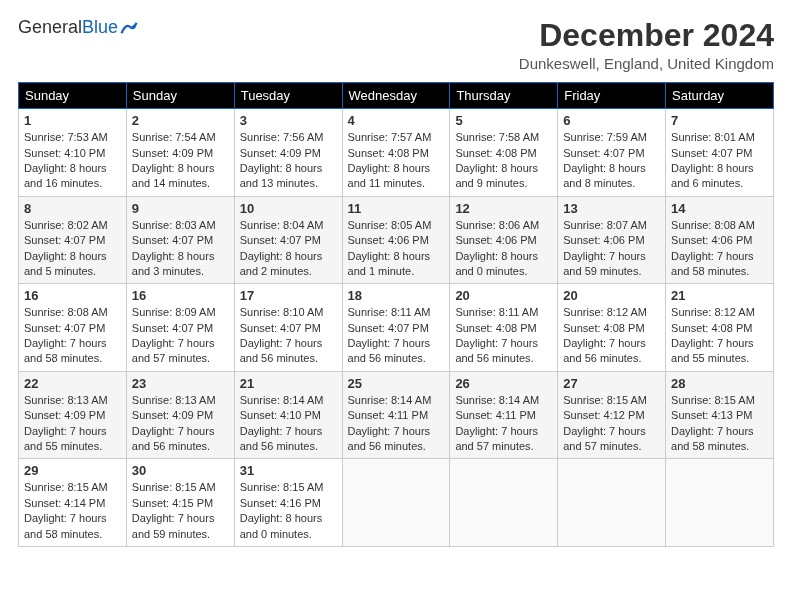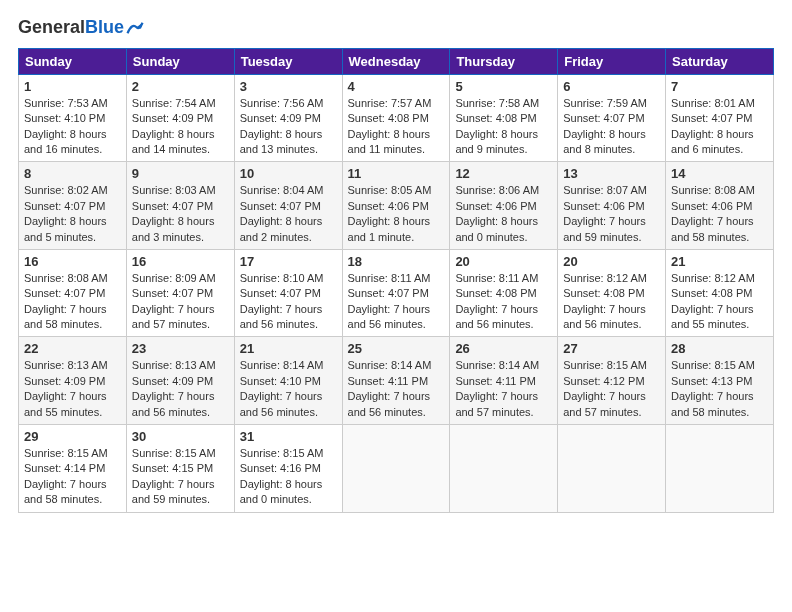--- a/index.html
+++ b/index.html
@@ -22,21 +22,21 @@
       align-items: flex-start;
       margin-bottom: 10px;
     }
     .logo {
       display: flex;
       flex-direction: column;
       align-items: flex-start;
     }
     .logo-text {
       font-size: 18px;
-      font-weight: bold;
+      font-weight: normal;
       color: #333;
       line-height: 1.1;
     }
     .logo-blue { color: #1565c0; }
     .logo-icon {
       width: 18px;
       height: 14px;
       margin-left: 2px;
     }
     .logo-row {
@@ -56,26 +56,26 @@
       font-size: 15px;
       color: #555;
       margin-top: 2px;
     }
     .calendar {
       width: 100%;
       border-collapse: collapse;
       font-size: 10.5px;
     }
     .calendar th {
-      background: #4c1d95;
+      background: #000000;
       color: #fff;
       text-align: left;
       padding: 5px 6px;
       font-size: 13px;
-      font-weight: bold;
+      font-weight: normal;
       border: 1px solid #1565c0;
     }
     .calendar td {
       border: 1px solid #ccc;
       vertical-align: top;
       padding: 4px 5px;
       width: calc(100% / 7);
       height: 84px;
       background: #fff;
     }
@@ -110,20 +110,24 @@
       <div class="logo-row">
         <span class="logo-text">
           <span style="color:#333;">General</span><span class="logo-blue">Blue</span>
         </span>
         <svg class="logo-icon" viewBox="0 0 24 18" fill="none" xmlns="http://www.w3.org/2000/svg">
           <path d="M2 16 Q8 2 14 8 Q18 12 22 2" stroke="#1565c0" stroke-width="3" fill="none"></path>
           <path d="M14 8 L22 2 L20 10" fill="#1565c0"></path>
         </svg>
       </div>
     </div>
+    <div class="title-block">
+      <div class="month-title">December 2024</div>
+      <div class="location-title">Dunkeswell, England, United Kingdom</div>
+    </div>
   </div>
 
   <table class="calendar">
     <thead>
       <tr>
         <th>Sunday</th>
         <th>Sunday</th>
         <th>Tuesday</th>
         <th>Wednesday</th>
         <th>Thursday</th>

